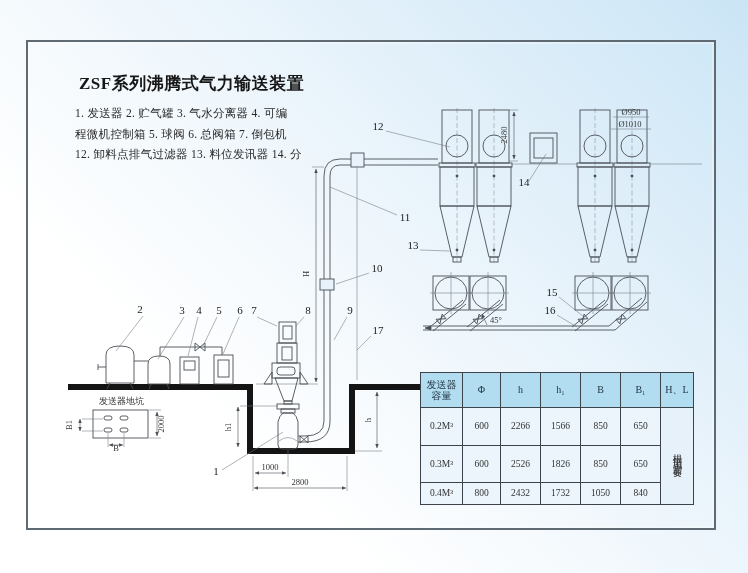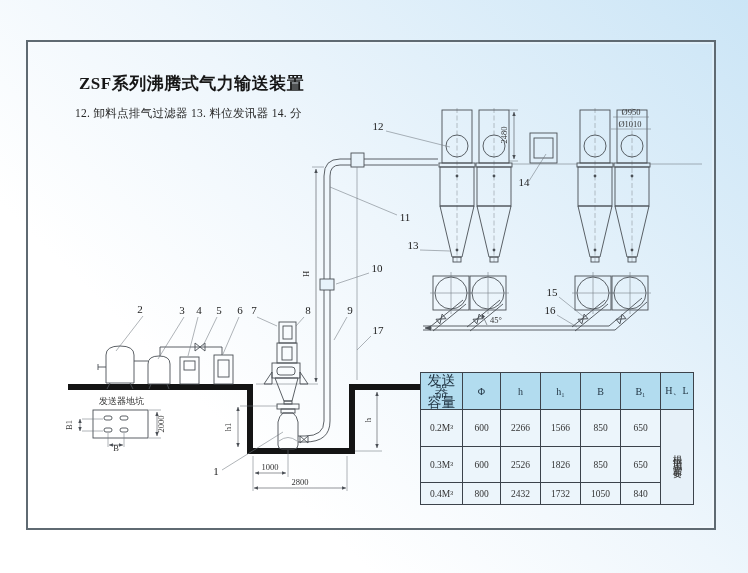--- a/index.html
+++ b/index.html
@@ -21,21 +21,21 @@
   text.num{font:11px "Liberation Serif",serif;fill:#222;}
   text.dimt{font:8.5px "Liberation Serif",serif;fill:#333;}
   text.cn{font:9px "Liberation Serif",serif;fill:#333;}
   .mid{text-anchor:middle;}
   
   .spec{position:absolute;left:420px;top:372px;border-collapse:collapse;table-layout:fixed;
     width:273px;height:133px;background:#ecf5fb;}
   .spec th,.spec td{border:1px solid #3c434b;text-align:center;vertical-align:middle;
     padding:0;color:#333;font-family:"Liberation Serif",serif;}
   .spec th{background:#b2dcef;font-size:10px;font-weight:normal;color:#1f3240;}
-  .spec th.two-line{white-space:pre-line;font-size:14px;line-height:11px;}
+  .spec th.two-line{white-space:pre-line;font-size:10px;line-height:11px;}
   .spec td{font-size:9.5px;background:#ecf5fb;}
   .spec td.note{background:#e7f1f9;}
   .vtext{writing-mode:vertical-rl;letter-spacing:3px;font-size:9.5px;color:#333;display:inline-block;}
 </style>
 </head>
 <body>
 
 <div class="stage">
 
   <svg width="748" height="573" viewBox="0 0 748 573">
@@ -280,20 +280,22 @@
       <text class="dimt mid" transform="translate(164,424) rotate(-90)">2000</text>
       <text class="dimt mid" x="116" y="451">B</text>
       <text class="dimt mid" x="496" y="323">45°</text>
       <text class="cn" x="99" y="404">发送器地坑</text>
     </g>
   </svg>
 
   <h1 class="title">ZSF系列沸腾式气力输送装置</h1>
 
   <div class="parts">
+    <div>1. 发送器  2. 贮气罐  3. 气水分离器 4. 可编</div>
+    <div>程微机控制箱  5. 球阀  6. 总阀箱  7. 倒包机</div>
     <div>12. 卸料点排气过滤器 13. 料位发讯器 14. 分</div>
   </div>
 
   <table class="spec">
     <colgroup>
       <col style="width:42px">
         <col style="width:38px">
         <col style="width:40px">
       <col style="width:40px">
         <col style="width:40px">

